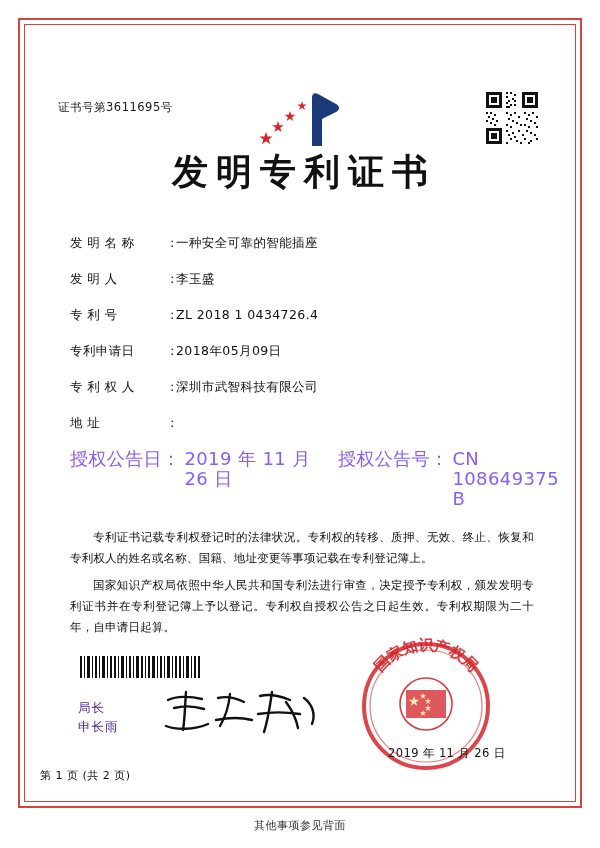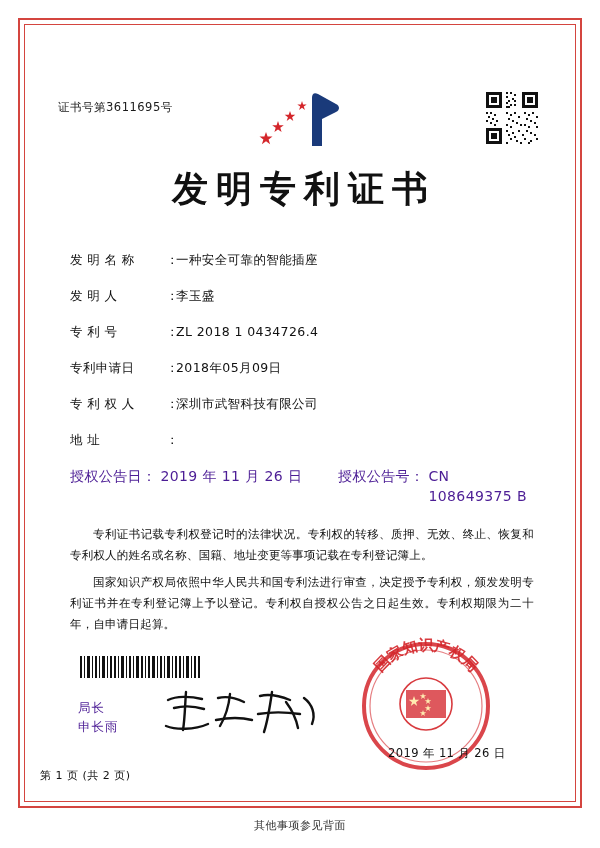--- a/index.html
+++ b/index.html
@@ -64,21 +64,21 @@
     left: 216px; top: 48px;
     width: 92px; height: 62px;
   }
   .qr {
     position: absolute;
     right: 20px; top: 50px;
     width: 56px; height: 56px;
   }
 
   .title {
-    margin-top: 29px;
+    margin-top: 12px;
     text-align: center;
     font-family: "DejaVu Sans", "Liberation Sans", sans-serif;
     font-size: 36px;
     font-weight: bold;
     letter-spacing: 8px;
     color: #111;
     text-indent: 8px;
   }
 
   
@@ -108,24 +108,24 @@
     flex: 1 1 auto;
     letter-spacing: 0.4px;
   }
   .field .value .line2 {
     display: block;
   }
 
   .field-split {
     display: flex;
     align-items: flex-start;
-    font-size: 14px;
+    font-size: 18px;
     line-height: 20px;
     margin-bottom: 14px;
-    color: #4c1d95;
+    color: #8b5cf6;
   }
   .field-split .seg {
     display: flex;
     align-items: flex-start;
   }
   .field-split .seg.left { flex: 0 0 268px; }
   .field-split .lab {
     white-space: nowrap;
     letter-spacing: 0.4px;
   }

